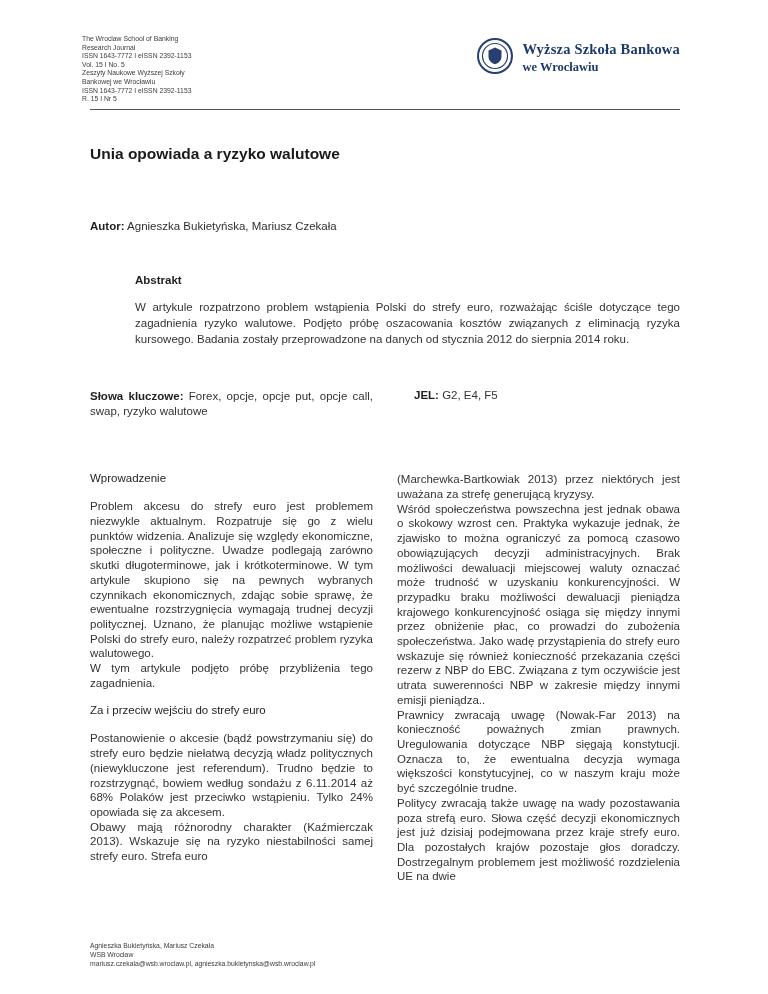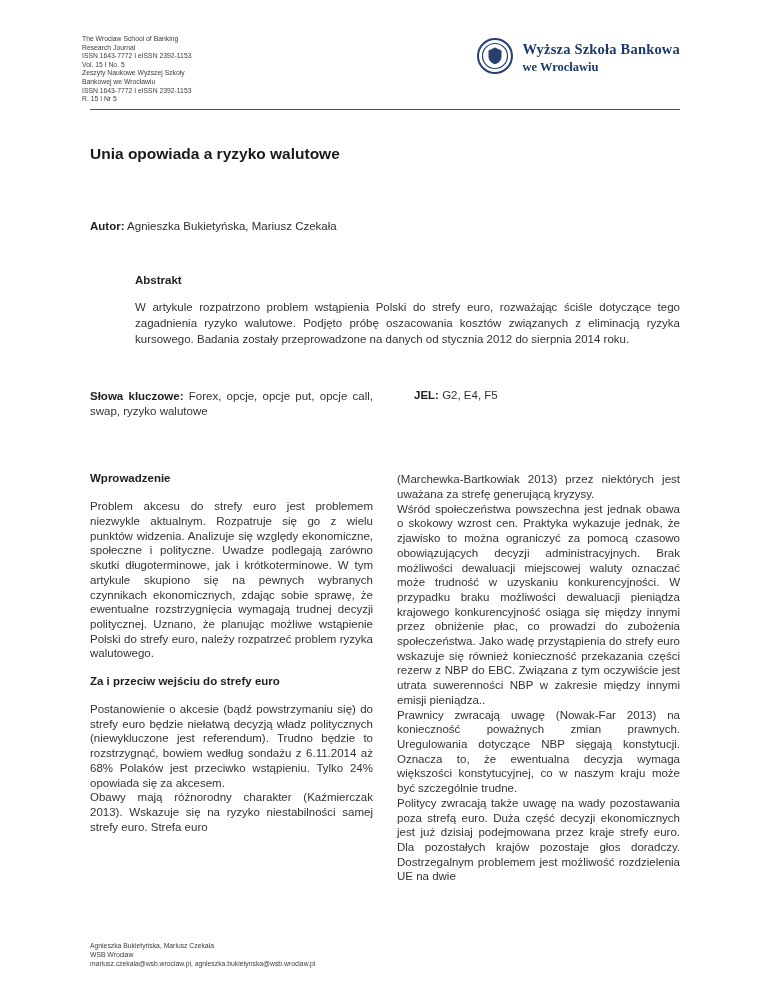--- a/index.html
+++ b/index.html
@@ -34,21 +34,21 @@
   .abs-h { font-size:11.5px; font-weight:bold; color:#1f1f1f; }
   .abs-t { margin-top:13px; font-size:11.5px; line-height:16px; text-align:justify;
            hyphens:auto; -webkit-hyphens:auto; }
   
   .kw-row { display:flex; margin:42px 88px 18px 90px; }
   .kw-left { width:283px; margin-right:24px; font-size:11.5px; line-height:14.8px; text-align:justify; }
   .kw-right { font-size:11.5px; padding-left:17px; }
   
   .columns { display:flex; gap:24px; margin:54px 88px 0 90px; }
   .col { width:283px; }
-  .col h3 { font-size:11.5px; font-weight:bold; color:#1f1f1f; margin-bottom:15px; }
+  .col h3 { font-size:11.5px; font-weight:normal; color:#1f1f1f; margin-bottom:15px; }
   .col h3.mt { margin-top:14px; }
   .col p { font-size:11.5px; line-height:14.7px; text-align:justify;
            hyphens:auto; -webkit-hyphens:auto; }
   
   .footer { position:absolute; left:90px; bottom:26px; font-size:6.8px; line-height:9px; color:#3c3c3c; }
 </style>
 </head>
 <body>
 
 <div class="page">
@@ -103,29 +103,30 @@
     <p class="kw-right">
       <span class="b">JEL:</span>
       <span>G2, E4, F5</span>
     </p>
   </div>
 
   <main class="columns">
     <div class="col">
       <h3>Wprowadzenie</h3>
       <p>Problem akcesu do strefy euro jest problemem niezwykle aktualnym. Rozpatruje się go z wielu punktów widzenia. Analizuje się względy ekonomiczne, społeczne i polityczne. Uwadze podlegają zarówno skutki długoterminowe, jak i krótkoterminowe. W tym artykule skupiono się na pewnych wybranych czynnikach ekonomicznych, zdając sobie sprawę, że ewentualne rozstrzygnięcia wymagają trudnej decyzji politycznej. Uznano, że planując możliwe wstąpienie Polski do strefy euro, należy rozpatrzeć problem ryzyka walutowego.</p>
+      <p>W tym artykule podjęto próbę przybliżenia tego zagadnienia.</p>
       <h3 class="mt">Za i przeciw wejściu do strefy euro</h3>
       <p>Postanowienie o akcesie (bądź powstrzymaniu się) do strefy euro będzie niełatwą decyzją władz politycznych (niewykluczone jest referendum). Trudno będzie to rozstrzygnąć, bowiem według sondażu z 6.11.2014 aż 68% Polaków jest przeciwko wstąpieniu. Tylko 24% opowiada się za akcesem.</p>
       <p>Obawy mają różnorodny charakter (Kaźmierczak 2013). Wskazuje się na ryzyko niestabilności samej strefy euro. Strefa euro</p>
     </div>
     <div class="col">
       <p>(Marchewka-Bartkowiak 2013) przez niektórych jest uważana za strefę generującą kryzysy.</p>
       <p>Wśród społeczeństwa powszechna jest jednak obawa o skokowy wzrost cen. Praktyka wykazuje jednak, że zjawisko to można ograniczyć za pomocą czasowo obowiązujących decyzji administracyjnych. Brak możliwości dewaluacji miejscowej waluty oznaczać może trudność w uzyskaniu konkurencyjności. W przypadku braku możliwości dewaluacji pieniądza krajowego konkurencyjność osiąga się między innymi przez obniżenie płac, co prowadzi do zubożenia społeczeństwa. Jako wadę przystąpienia do strefy euro wskazuje się również konieczność przekazania części rezerw z NBP do EBC. Związana z tym oczywiście jest utrata suwerenności NBP w zakresie między innymi emisji pieniądza..</p>
       <p>Prawnicy zwracają uwagę (Nowak-Far 2013) na konieczność poważnych zmian prawnych. Uregulowania dotyczące NBP sięgają konstytucji. Oznacza to, że ewentualna decyzja wymaga większości konstytucyjnej, co w naszym kraju może być szczególnie trudne.</p>
-      <p>Politycy zwracają także uwagę na wady pozostawania poza strefą euro. Duża część decyzji ekonomicznych jest już dzisiaj podejmowana przez kraje strefy euro. Dla pozostałych krajów pozostaje głos doradczy. Dostrzegalnym problemem jest możliwość rozdzielenia UE na dwie</p>
+      <p>Politycy zwracają także uwagę na wady pozostawania poza strefą euro. Słowa część decyzji ekonomicznych jest już dzisiaj podejmowana przez kraje strefy euro. Dla pozostałych krajów pozostaje głos doradczy. Dostrzegalnym problemem jest możliwość rozdzielenia UE na dwie</p>
     </div>
   </main>
 
   <footer class="footer">
     <div>Agnieszka Bukietyńska, Mariusz Czekała</div>
     <div>WSB Wrocław</div>
     <div>mariusz.czekala@wsb.wroclaw.pl, agnieszka.bukietynska@wsb.wroclaw.pl</div>
   </footer>
 
 </div>

